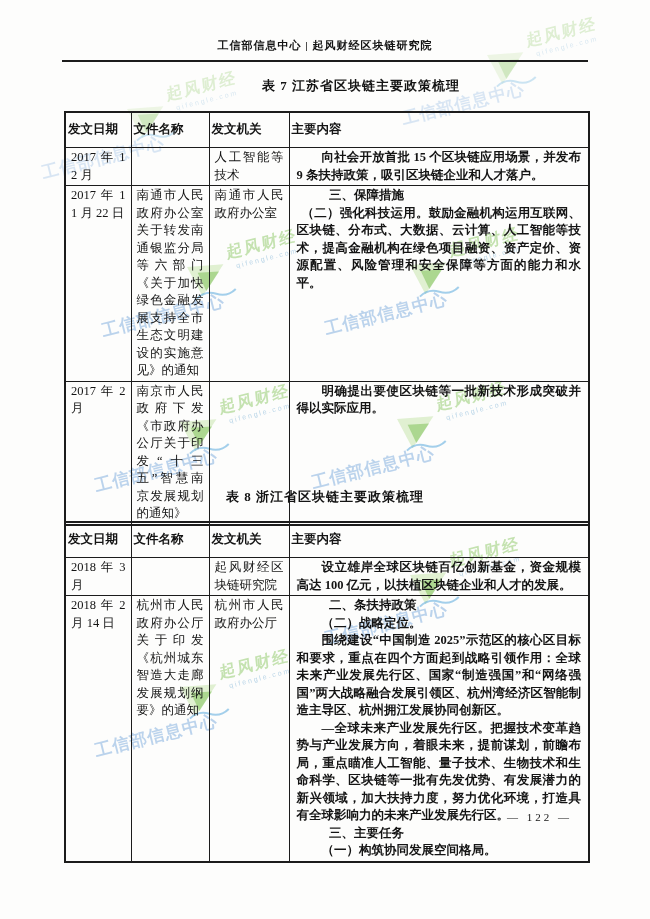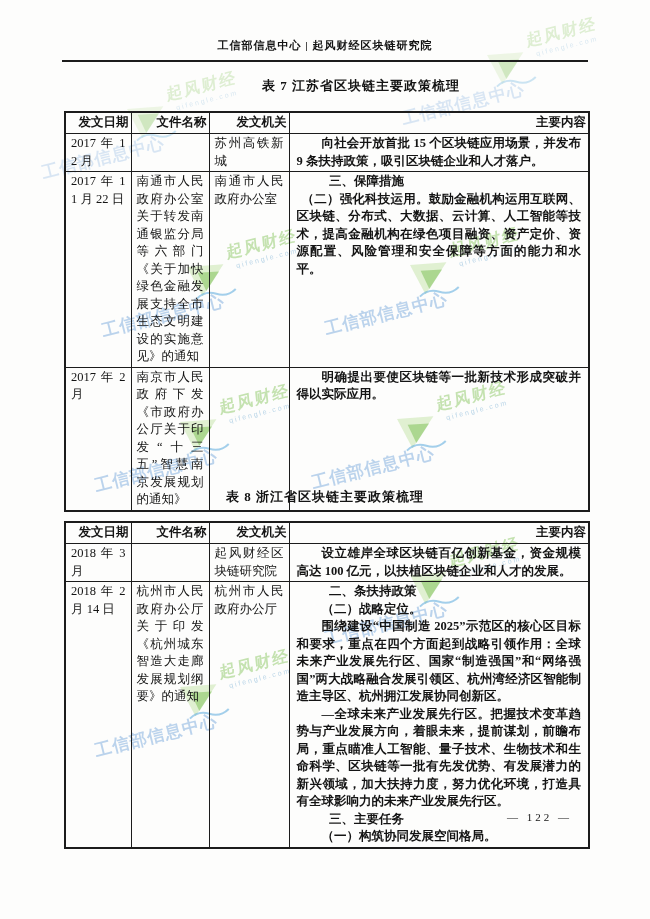--- a/index.html
+++ b/index.html
@@ -35,21 +35,21 @@
     letter-spacing:3px;z-index:2;}
   
   table.policy-table{position:absolute;left:64px;width:524px;z-index:1;
     border-collapse:collapse;table-layout:fixed;background:transparent;
     border:2px solid #1c1c1c;}
   .t7{top:111px;}
   .t8{top:521px;}
   .policy-table th,.policy-table td{
     border:1px solid #1c1c1c;vertical-align:top;
     font-size:12.5px;line-height:17.5px;background:transparent;}
-  .policy-table th{font-weight:bold;text-align:right;padding:1px 2px;height:18px;}
+  .policy-table th{font-weight:bold;text-align:left;padding:8px 2px;height:18px;}
   .policy-table td{padding:1px 5px;}
   .c-main{padding:1px 7px 1px 7px !important;font-weight:bold;}
   .para{text-align:justify;word-break:break-all;}
   .ind0{text-indent:0;}
   .indxs{text-indent:0.4em;}
   .ind2{text-indent:2em;}
   .ind25{text-indent:2.6em;}
   .t7 .r0{height:36px;}
   .t7 .r1{height:190px;margin-left:12px;}
   .t7 .r2{height:113px;}
@@ -166,21 +166,21 @@
   </thead>
   <tbody>
     <tr class="r0">
       <td class="c-date">
           <div class="para ind0">2017 年 12 月</div>
         </td>
       <td class="c-file">
           <div class="para ind0"></div>
         </td>
       <td class="c-agency">
-          <div class="para ind0">苏州高铁新城</div>
+          <div class="para ind0">人工智能等技术</div>
         </td>
       <td class="c-main">
         <div class="para ind2">向社会开放首批 15 个区块链应用场景，并发布 9 条扶持政策，吸引区块链企业和人才落户。</div>
       </td>
     </tr>
     <tr class="r1">
       <td class="c-date">
           <div class="para ind0">2017 年 11 月 22 日</div>
         </td>
       <td class="c-file">

